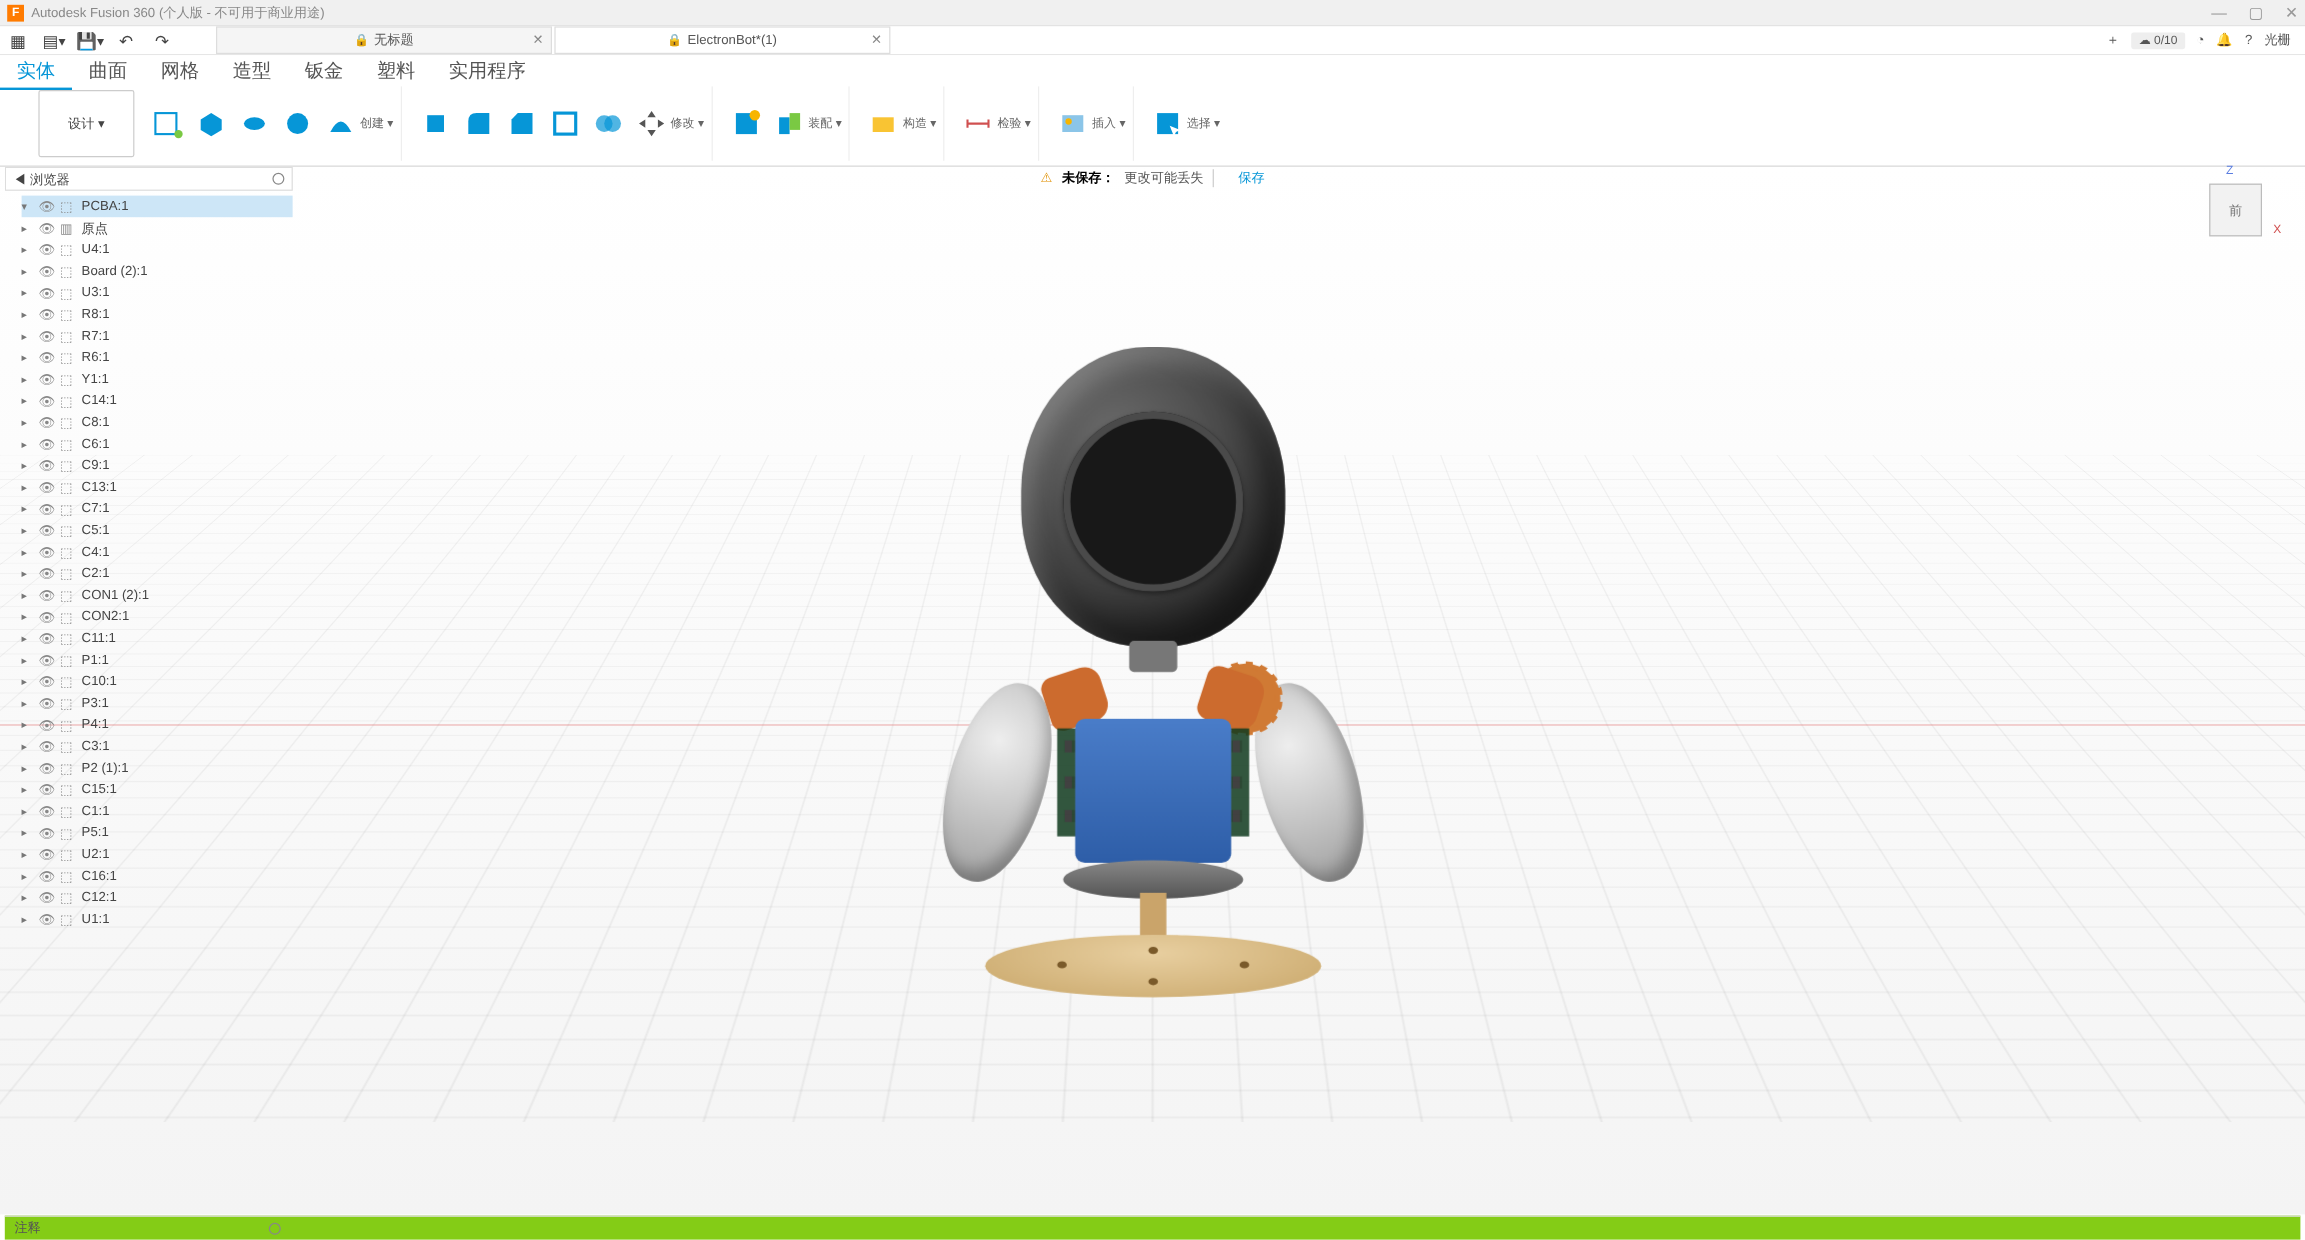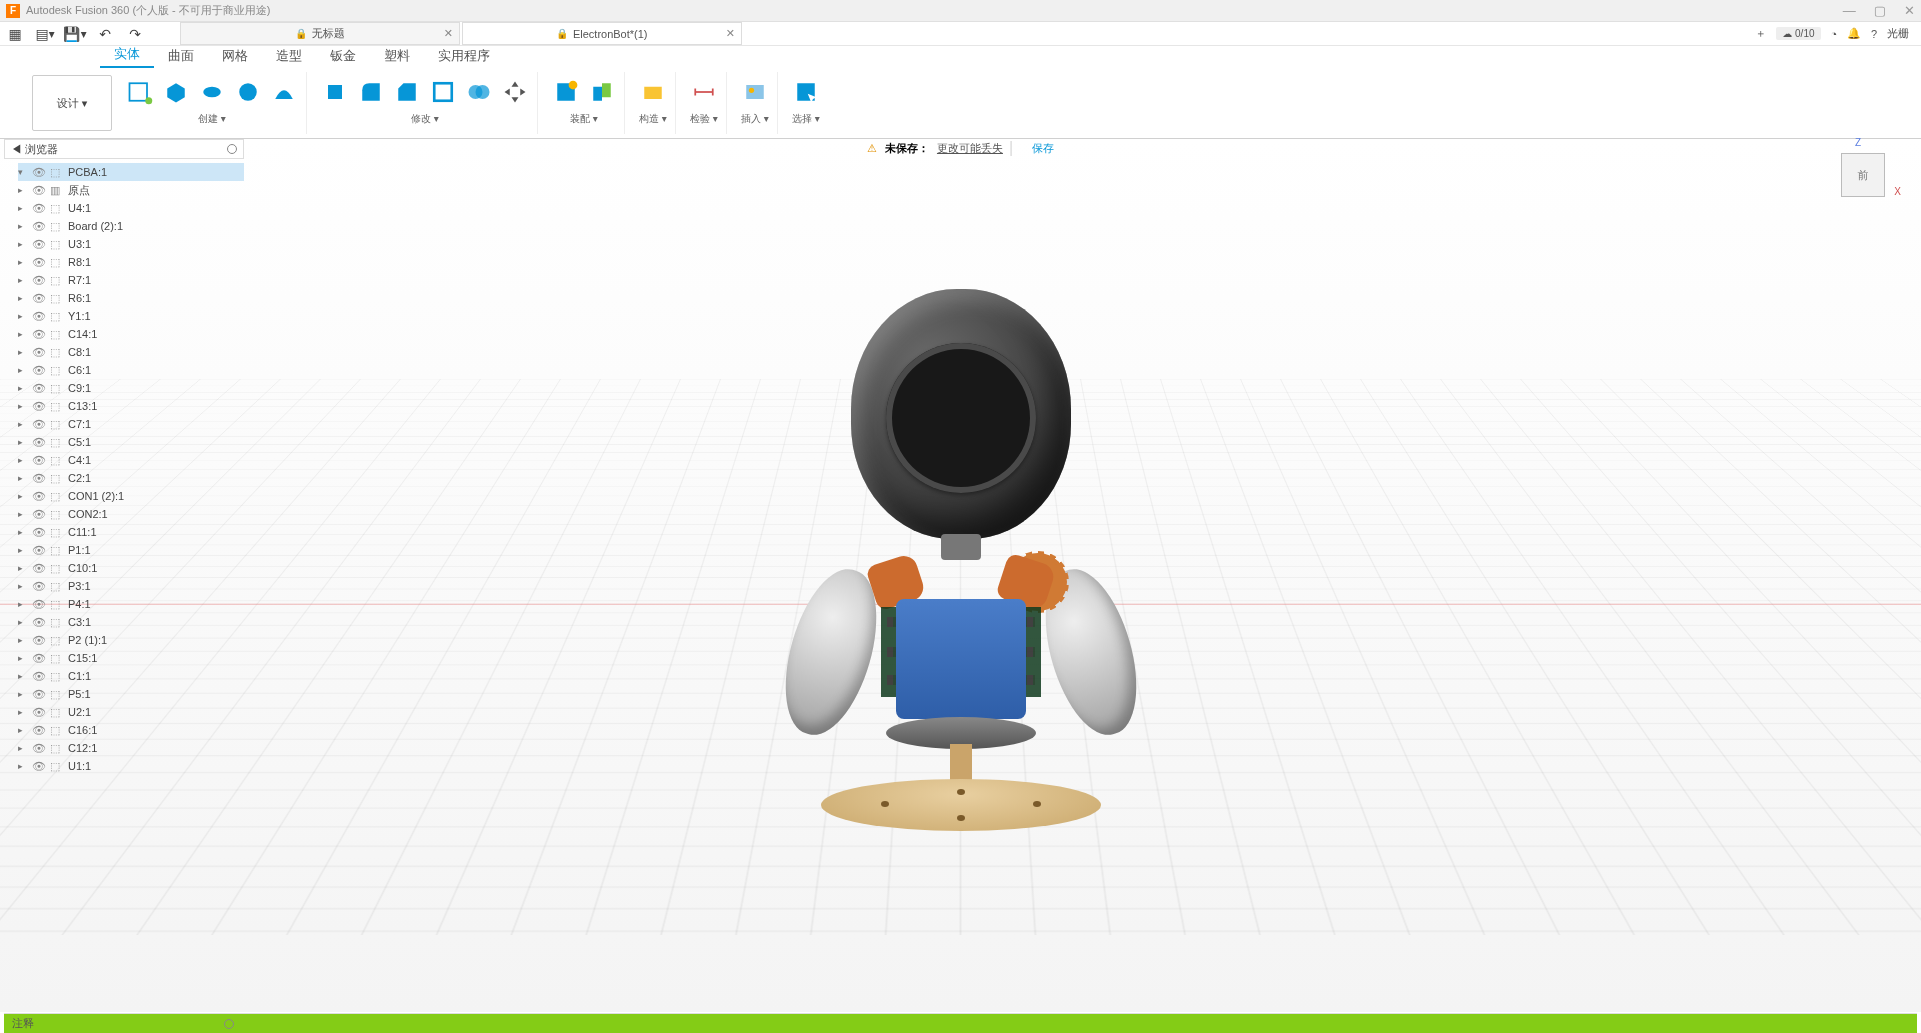--- a/index.html
+++ b/index.html
@@ -16,36 +16,36 @@
 .quickbar .tabs { display: flex; height: 100%; margin-left: 30px; }
 .quickbar .tab { min-width: 280px; height: 100%; background: #f5f5f5; border: 1px solid #ddd; display: flex; align-items: center; justify-content: center; font-size: 11px; color: #555; position: relative; margin-right: 2px; }
 .quickbar .tab.active { background: #fff; }
 .quickbar .tab .lock { margin-right: 4px; font-size: 10px; }
 .quickbar .tab .close { position: absolute; right: 6px; font-size: 11px; color: #888; }
 .quickbar .right { margin-left: auto; display:flex; align-items:center; gap:10px; padding-right:12px; font-size:11px; color:#555;}
 .quickbar .cloud-badge { background:#eee; padding:1px 6px; border-radius:2px; font-size:10px;}
 
 
 .ribbon { background: #fff; border-bottom: 1px solid #d0d0d0; }
-.ribbon-tabs { height: 22px; display: flex; align-items: flex-end; padding-left: 100px; font-size: 13px; color: #555; }
+.ribbon-tabs { height: 22px; display: flex; align-items: flex-start; font-size: 16px; color: #555; }
 .ribbon-tabs .rtab { padding: 3px 14px; cursor: pointer; }
 .ribbon-tabs .rtab.active { color: #0696d7; border-bottom: 2px solid #0696d7; font-weight: 500; }
 .ribbon-body { height: 70px; display:flex; align-items:center; padding: 4px 8px; gap: 6px; }
 .design-drop { width: 80px; height: 56px; border: 1px solid #ccc; display:flex; align-items:center; justify-content:center; font-size:11px; color:#444; border-radius:2px;margin-left:24px;}
-.rgroup { height: 100%; border-right: 1px solid #eee; padding: 0 6px; display:flex; flex-direction:column; align-items:center; }
+.rgroup { height: 100%; border-right: 1px solid #eee; padding: 0 6px; display:flex; flex-direction:row; align-items:center; }
 .rgroup .icons { display:flex; gap:4px; }
 .ricon { width: 32px; height: 40px; display:flex; align-items:center; justify-content:center; }
 .ricon svg { width: 28px; height: 28px; }
 .rgroup .glabel { font-size: 10px; color:#666; }
 
 
 .workspace { position: relative; height: calc(100% - 22px - 24px - 92px - 22px); background: linear-gradient(#ffffff,#f4f4f4); }
 .savebar { position:absolute; top:2px; left:50%; transform:translateX(-50%); font-size:11px; display:flex; gap:8px; align-items:center;}
 .savebar .warn { color:#e09000; }
-.savebar .msg { color:#555;text-decoration:underline; }
+.savebar .msg { color:#555; }
 .savebar .save { color:#0696d7; border-left:1px solid #ccc; padding-left:20px;}
 
 
 .floor {
   position:absolute; left:0; right:0; top:240px; bottom:0;
   background-image:
     linear-gradient(to right, rgba(0,0,0,0.05) 1px, transparent 1px),
     linear-gradient(to bottom, rgba(0,0,0,0.04) 1px, transparent 1px);
   background-size: 40px 14px;
   transform: perspective(1200px) rotateX(62deg);

